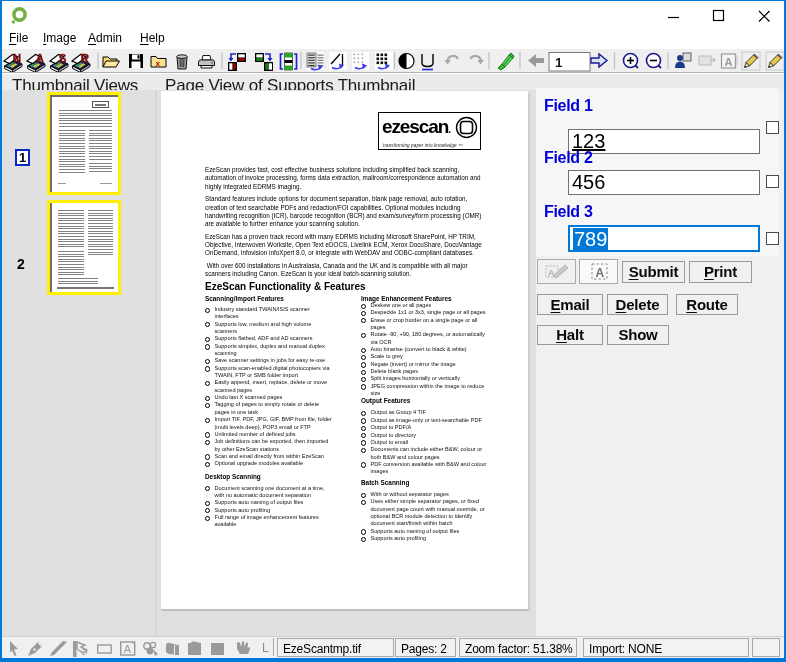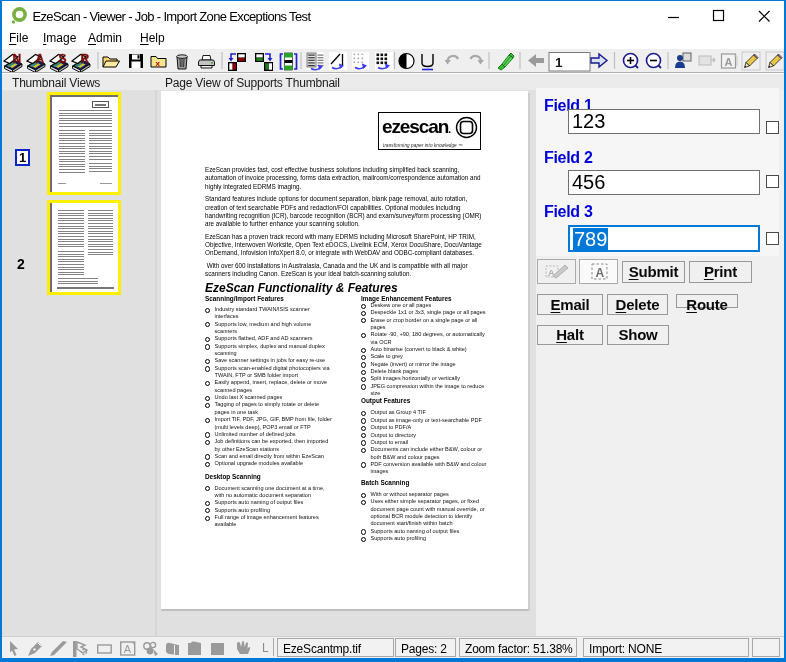--- a/index.html
+++ b/index.html
@@ -3,21 +3,21 @@
 <style>
 html,body{margin:0;padding:0;width:786px;height:662px;overflow:hidden;
   font-family:"Liberation Sans",sans-serif;background:#fff;position:relative}
 *{box-sizing:border-box}
 .abs{position:absolute}
 #titlebar{left:2px;top:1px;width:782px;height:27px;background:#fff}
 #title{position:absolute;left:30.5px;top:8px;font-size:13px;letter-spacing:-0.65px;color:#000}
 #menubar{left:2px;top:28px;width:782px;height:21px;background:#fff;font-size:12px;color:#000}
 #menubar span{position:absolute;top:3px}
 #toolbar{left:2px;top:49px;width:782px;height:24px;background:#efefef;border-bottom:1px solid #b0b0b0}
-#labelrow{left:2px;top:74px;width:782px;height:24px;background:#ebebeb;font-size:12px;color:#1a1a1a}
+#labelrow{left:2px;top:74px;width:782px;height:24px;background:#ebebeb;font-size:17px;color:#1a1a1a}
 #mainbg{left:2px;top:90px;width:534px;height:546px;background:#e0e0e0}
 #rpanel{left:536px;top:90px;width:248px;height:546px;background:#f0f0f0}
 #fieldsec{left:536px;top:88px;width:243px;height:168px;background:#f6f6f7}
 #page{left:161px;top:91px;width:367px;height:518px;background:#fff}
 #botbar{left:2px;top:636px;width:782px;height:22px;background:#f0f0f0;border-top:1px solid #d0d0d0}
 .bluebord{background:#0079d8}
 .fieldlab{position:absolute;left:544px;font-size:16px;font-weight:bold;color:#0000d8;letter-spacing:-0.3px}
 .finput{position:absolute;left:568px;width:192px;height:25px;background:#fff;border:1px solid #707070;
   font-size:20px;color:#000;padding:0 0 0 3px;line-height:23px}
 .fcheck{position:absolute;left:766px;width:13px;height:13px;background:#fff;border:1px solid #4a4a4a}
@@ -41,21 +41,20 @@
 <div class="abs bluebord" style="left:0;top:0;width:786px;height:1px"></div>
 <div class="abs bluebord" style="left:0;top:0;width:2px;height:662px"></div>
 <div class="abs bluebord" style="left:784px;top:0;width:2px;height:662px"></div>
 <div class="abs bluebord" style="left:0;top:658px;width:786px;height:4px"></div>
 
 <div class="abs" id="titlebar">
   <svg class="abs" style="left:9px;top:5px" width="20" height="20" viewBox="0 0 20 20">
     <circle cx="8.5" cy="8.5" r="5.6" fill="none" stroke="#76b043" stroke-width="3.6"></circle>
     <circle cx="2.4" cy="16" r="1.7" fill="#76b043"></circle>
   </svg>
-  <span id="title">EzeScan - Viewer - Job - Import Zone Exceptions Test</span>
 
   <svg class="abs" style="left:660px;top:0" width="120" height="27" viewBox="0 0 120 27">
     <line x1="6" y1="16.5" x2="17" y2="16.5" stroke="#000" stroke-width="1.2"></line>
     <rect x="51.5" y="9.5" width="10" height="10" fill="none" stroke="#000" stroke-width="1.2"></rect>
     <path d="M97 10 L107.5 20.5 M107.5 10 L97 20.5" stroke="#000" stroke-width="1.2"></path>
   </svg>
 </div>
 
 <div class="abs" id="menubar">
   <span style="left:7px"><u>F</u>ile</span>
@@ -335,21 +334,21 @@
       <rect x="5.5" y="5.5" width="12" height="12" rx="3" fill="none" stroke="#000" stroke-width="1.6"></rect>
     </svg>
     <span class="abs" style="left:4px;top:29.5px;font-size:4.6px;font-style:italic;color:#222;letter-spacing:0.1px">transforming paper into knowledge ™</span>
   </div>
   <div class="doc pgtxt" style="left:44px;top:75px;width:280px">
     <p>EzeScan provides fast, cost effective business solutions including simplified back scanning,<br>automation of invoice processing, forms data extraction, mailroom/correspondence automation and<br>highly integrated EDRMS imaging.</p>
     <p>Standard features include options for document separation, blank page removal, auto rotation,<br>creation of text searchable PDFs and redaction/FOI capabilities. Optional modules including<br>handwriting recognition (ICR), barcode recognition (BCR) and exam/survey/form processing (OMR)<br>are available to further enhance your scanning solution.</p>
     <p>EzeScan has a proven track record with many EDRMS including Microsoft SharePoint, HP TRIM,<br>Objective, Interwoven Worksite, Open Text eDOCS, Livelink ECM, Xerox DocuShare, DocuVantage<br>OnDemand, Infovision infoXpert 8.0, or integrate with WebDAV and ODBC-compliant databases.</p>
     <p>&nbsp;With over 600 installations in Australasia, Canada and the UK and is compatible with all major<br>scanners including Canon. EzeScan is your ideal batch-scanning solution.</p>
   </div>
-  <div class="doc" style="left:44px;top:190px;font-size:12px;font-style:italic;font-weight:bold">EzeScan Functionality &amp; Features</div>
+  <div class="doc" style="left:44px;top:190px;font-size:10px;font-weight:bold">EzeScan Functionality &amp; Features</div>
 
   <div class="doc" style="left:44px;top:203.5px;width:130px">
     <div class="colhead">Scanning/Import Features</div>
     <div style="height:4.5px"></div>
     <div class="li">Industry standard TWAIN/ISIS scanner<br>interfaces</div>
     <div class="li">Supports low, medium and high volume<br>scanners</div>
     <div class="li">Supports flatbed, ADF and AD scanners</div>
     <div class="li">Supports simplex, duplex and manual duplex<br>scanning</div>
     <div class="li">Save scanner settings in jobs for easy re-use</div>
     <div class="li">Supports scan-enabled digital photocopiers via<br>TWAIN, FTP or SMB folder import</div>
@@ -398,21 +397,21 @@
     <div class="li">With or without separator pages</div>
     <div class="li">Uses either simple separator pages, or fixed<br>document page count with manual override, or<br>optional BCR module detection to identify<br>document start/finish within batch</div>
     <div class="li">Supports auto naming of output files</div>
     <div class="li">Supports auto profiling</div>
   </div>
 </div>
 
 <div class="abs" id="rpanel"></div>
 <div class="abs" id="fieldsec"></div>
 <span class="fieldlab" style="top:97px">Field 1</span>
-<input class="finput" style="top: 109px;" value="123" readonly="">
+<input class="finput" style="top: 129px; text-decoration: underline;" value="123" readonly="">
 <div class="fcheck" style="top:121px"></div>
 <span class="fieldlab" style="top:149px">Field 2</span>
 <input class="finput" style="top: 170px;" value="456" readonly="">
 <div class="fcheck" style="top:175px"></div>
 <span class="fieldlab" style="top:203px">Field 3</span>
 <div class="finput" style="top:225px;height:27px;border:2px solid #0078d7;padding:0">
   <span style="position:absolute;left:3px;top:1px;background:#0078d7;color:#fff;font-size:20px;line-height:23px;padding:0 1px">789</span>
 </div>
 <div class="fcheck" style="top:232px"></div>
 
@@ -426,21 +425,21 @@
 <div class="btn" style="left:579px;top:259px;width:39px;height:25px;border-color:#aaa;background:#fafafa">
   <svg width="36" height="22" viewBox="0 0 36 22">
     <rect x="11" y="4" width="15" height="15" fill="none" stroke="#8a8a8a" stroke-dasharray="2.5 2"></rect>
     <text x="14.5" y="16.5" font-size="12" fill="#6e6e6e" font-family="Liberation Sans">A</text>
   </svg>
 </div>
 <div class="btn" style="left:622px;top:261px;width:63px;height:22px;line-height:20px"><u>S</u>ubmit</div>
 <div class="btn" style="left:689px;top:261px;width:63px;height:22px;line-height:20px"><u>P</u>rint</div>
 <div class="btn" style="left:537px;top:294px;width:66px;height:21px;line-height:19px"><u>E</u>mail</div>
 <div class="btn" style="left:607px;top:294px;width:61px;height:21px;line-height:19px"><u>D</u>elete</div>
-<div class="btn" style="left:676px;top:294px;width:62px;height:14px;line-height:19px"><u>R</u>oute</div>
+<div class="btn" style="left:676px;top:294px;width:62px;height:21px;line-height:19px"><u>R</u>oute</div>
 <div class="btn" style="left:537px;top:325px;width:66px;height:20px;line-height:18px"><u>H</u>alt</div>
 <div class="btn" style="left:607px;top:325px;width:62px;height:20px;line-height:18px">Show</div>
 
 <div class="abs" id="botbar"><svg width="782" height="21" viewBox="0 0 782 21" id="bbsvg">
       <g transform="translate(6,4)">
         <path d="M2 0 L10 8 L6 8.5 L8.5 14 L6.5 15 L4 9.5 L2 11.5 Z" fill="#9a9a9a"></path>
       </g>
       <g transform="translate(26,4)">
         <path d="M0 15 L3 8 L10 1 L14 5 L7 12 Z" fill="#9a9a9a"></path>
         <path d="M10 2 L13 5" stroke="#fff" stroke-width="1"></path>

